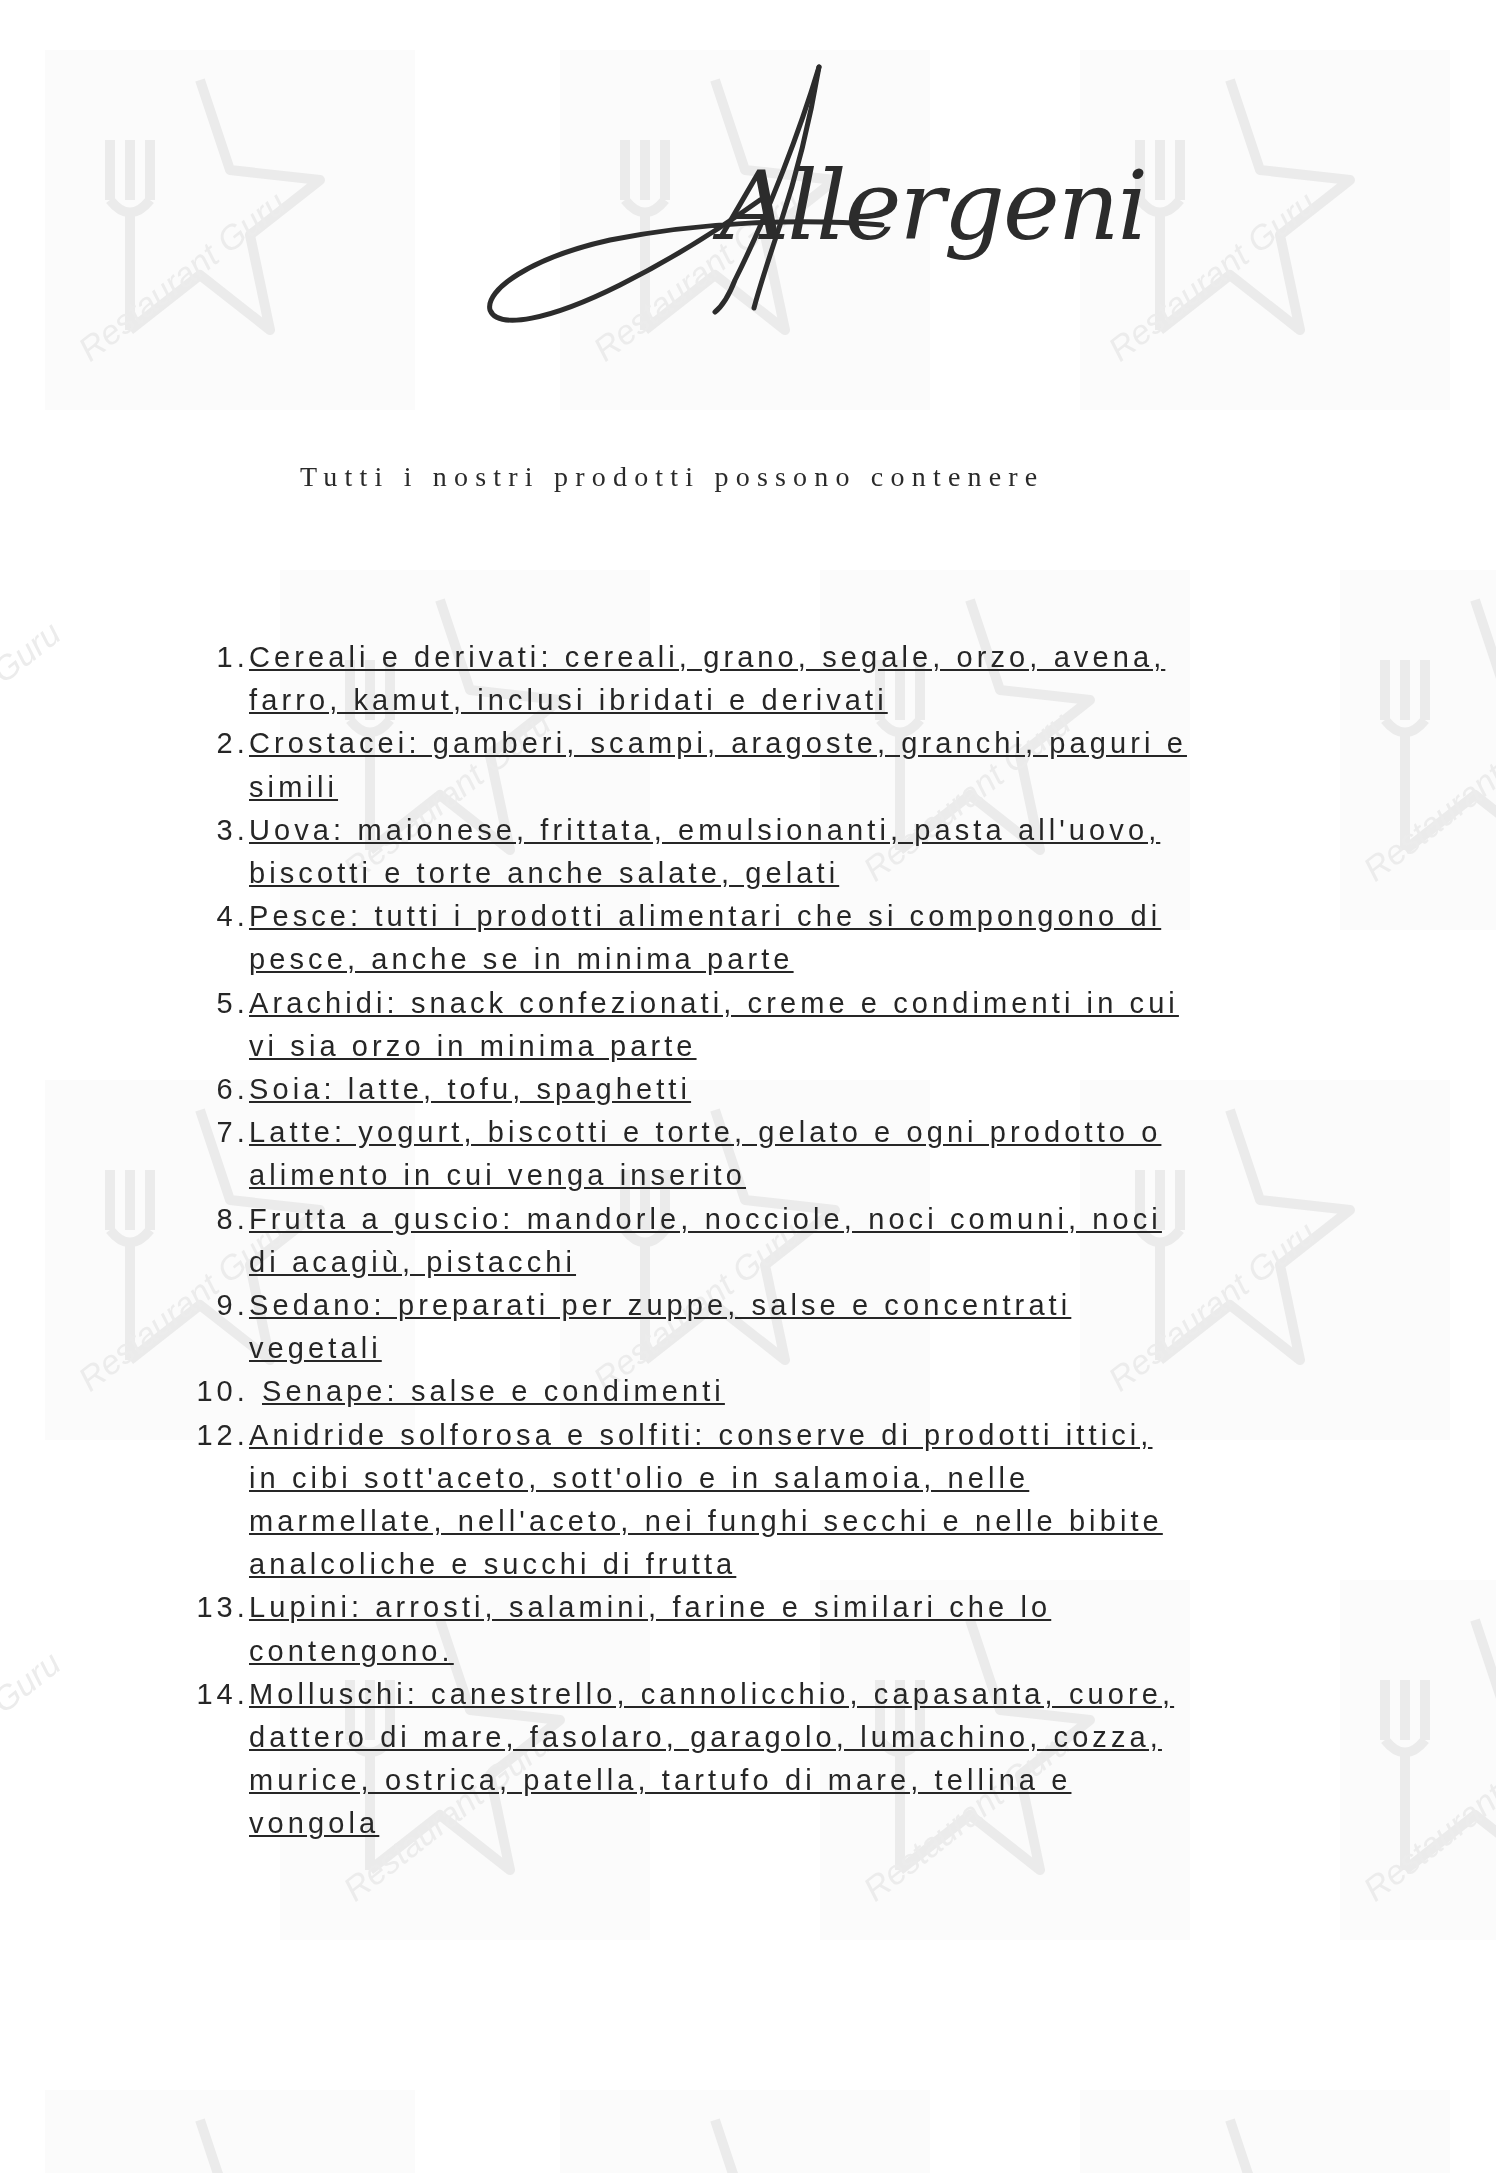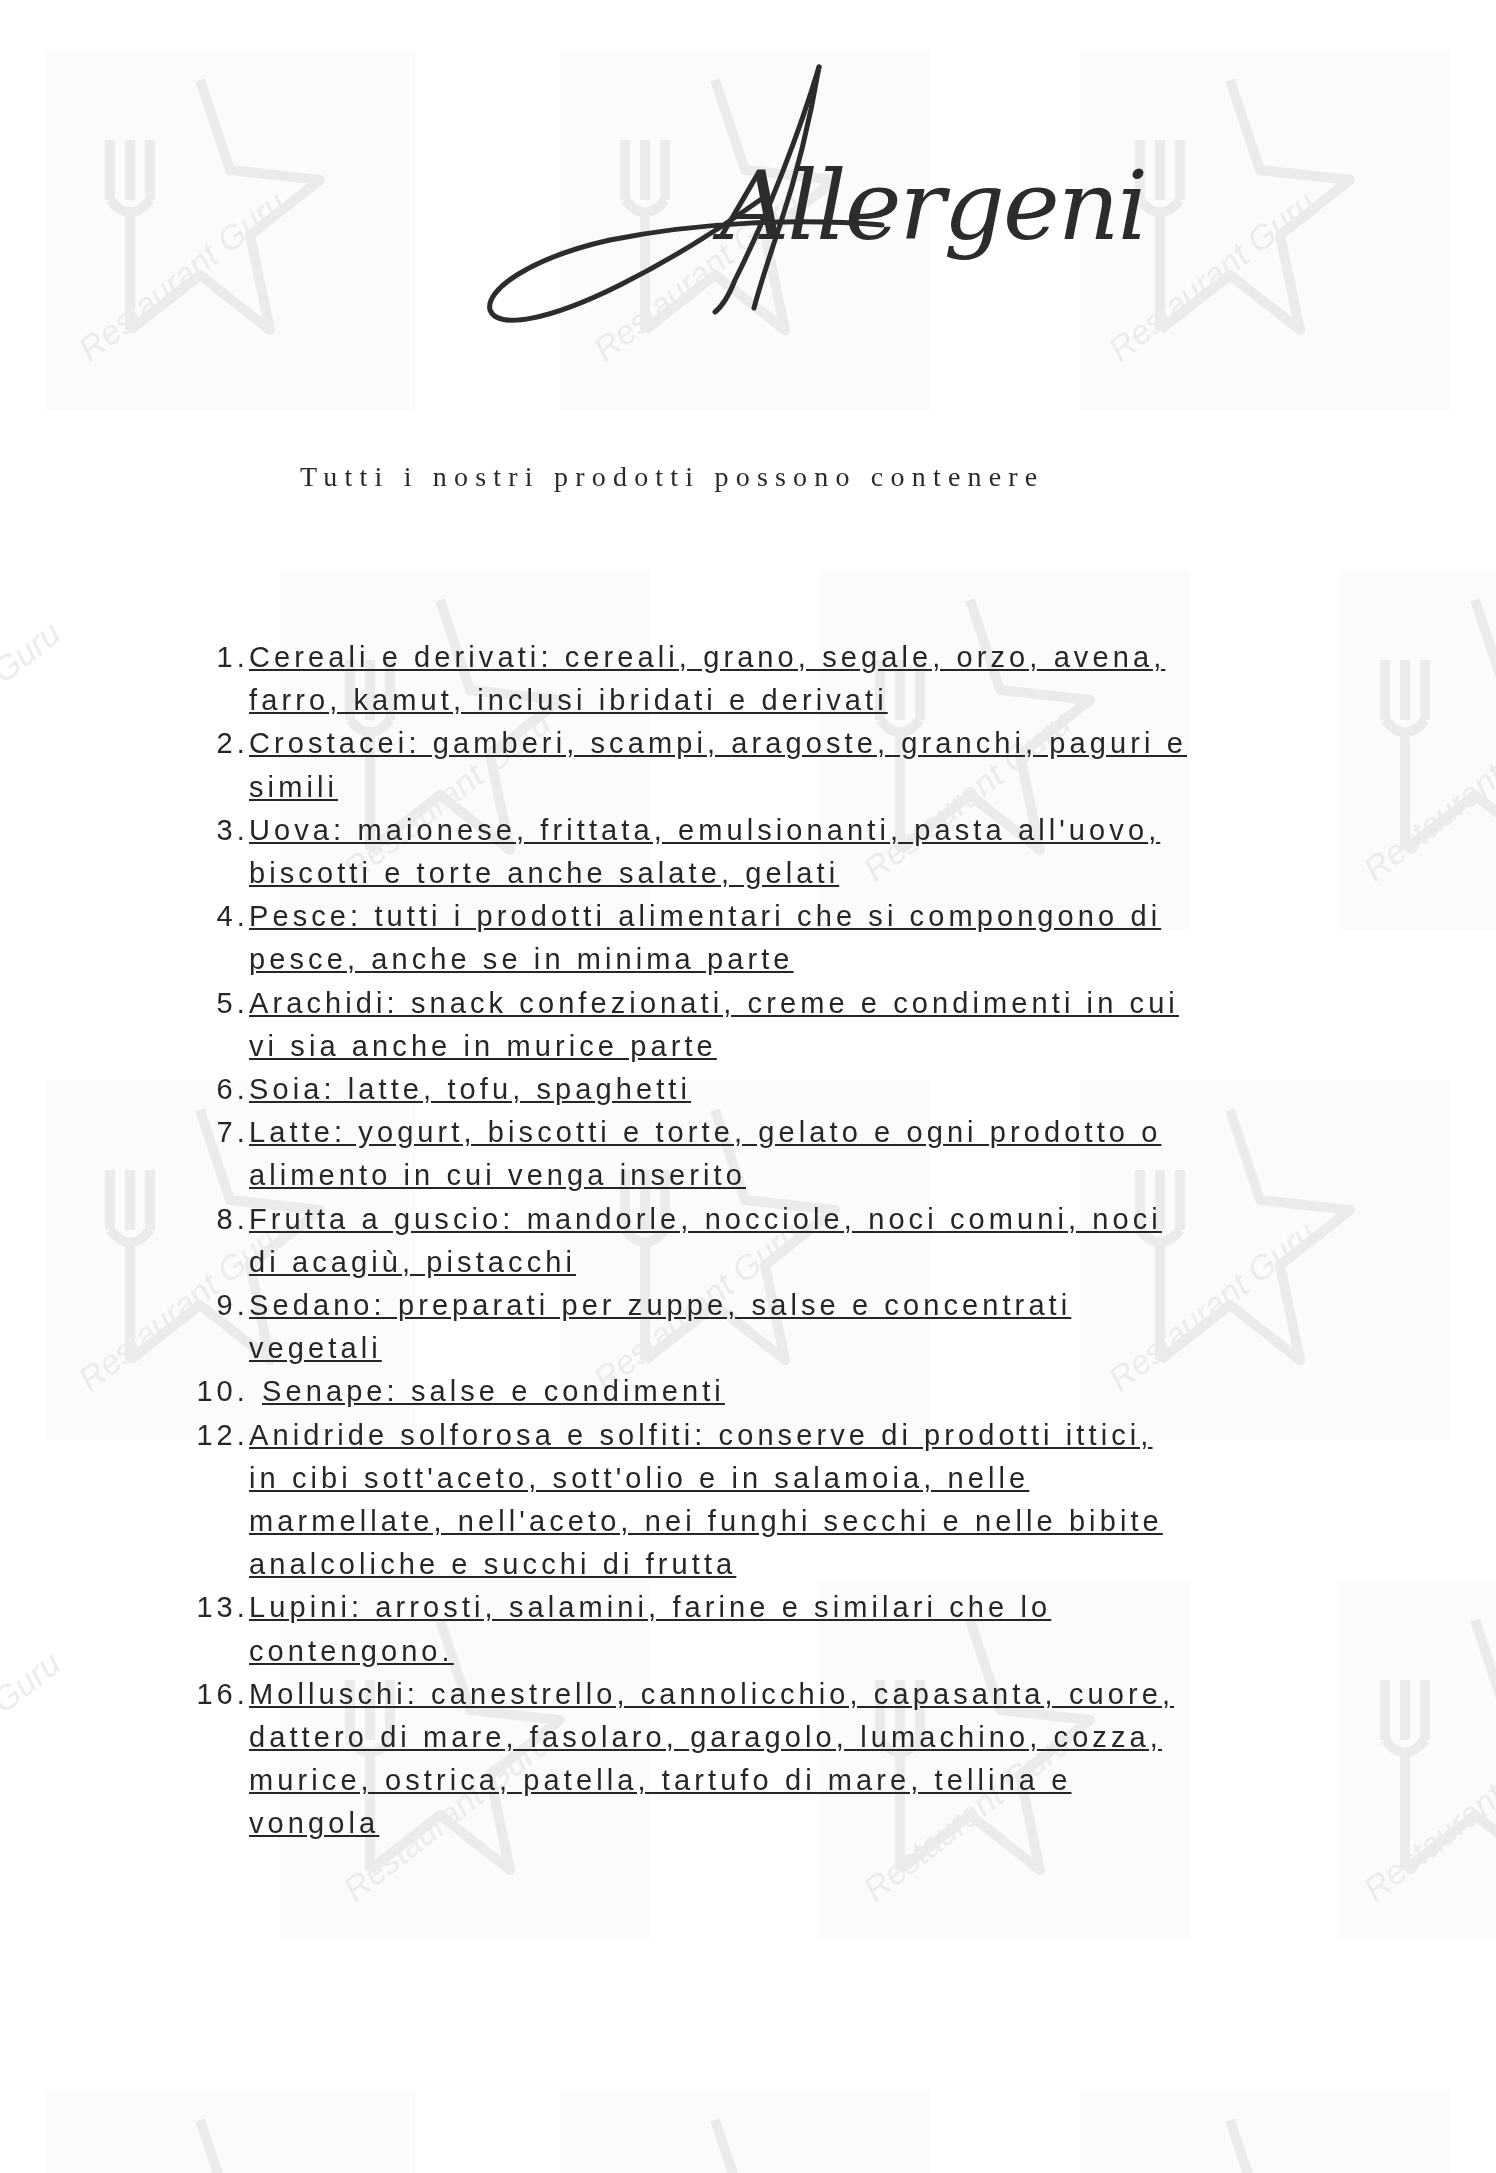--- a/index.html
+++ b/index.html
@@ -238,21 +238,21 @@
 biscotti e torte anche salate, gelati</span>
   </div>
   <div class="item">
     <span class="num">4.</span>
     <span class="text">Pesce: tutti i prodotti alimentari che si compongono di
 pesce, anche se in minima parte</span>
   </div>
   <div class="item">
     <span class="num">5.</span>
     <span class="text">Arachidi: snack confezionati, creme e condimenti in cui
-vi sia anche in murice parte</span>
+vi sia orzo in minima parte</span>
   </div>
   <div class="item">
     <span class="num">6.</span>
     <span class="text">Soia: latte, tofu, spaghetti</span>
   </div>
   <div class="item">
     <span class="num">7.</span>
     <span class="text">Latte: yogurt, biscotti e torte, gelato e ogni prodotto o
 alimento in cui venga inserito</span>
   </div>
@@ -276,19 +276,19 @@
 in cibi sott'aceto, sott'olio e in salamoia, nelle
 marmellate, nell'aceto, nei funghi secchi e nelle bibite
 analcoliche e succhi di frutta</span>
   </div>
   <div class="item">
     <span class="num wide">13.</span>
     <span class="text">Lupini: arrosti, salamini, farine e similari che lo
 contengono.</span>
   </div>
   <div class="item">
-    <span class="num wide">16.</span>
+    <span class="num wide">14.</span>
     <span class="text">Molluschi: canestrello, cannolicchio, capasanta, cuore,
 dattero di mare, fasolaro, garagolo, lumachino, cozza,
 murice, ostrica, patella, tartufo di mare, tellina e
 vongola</span>
   </div>
 </div>
 
 </body></html>

